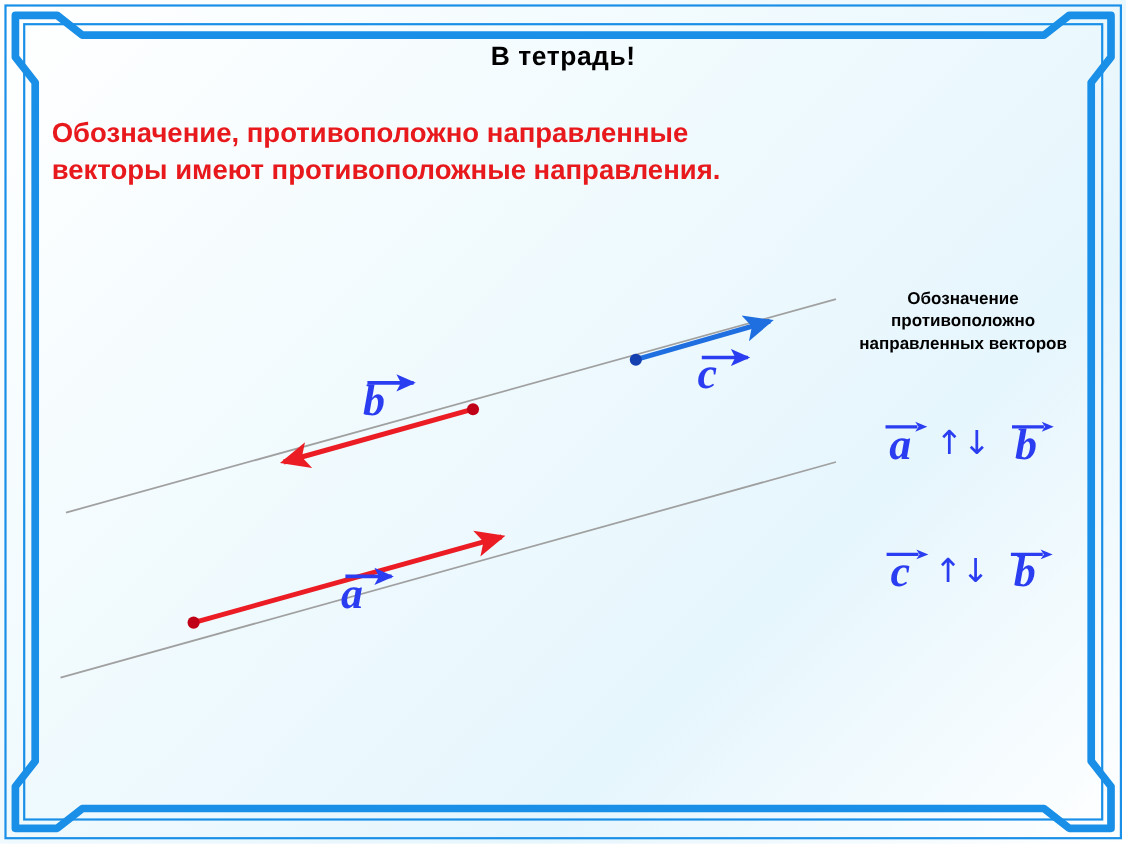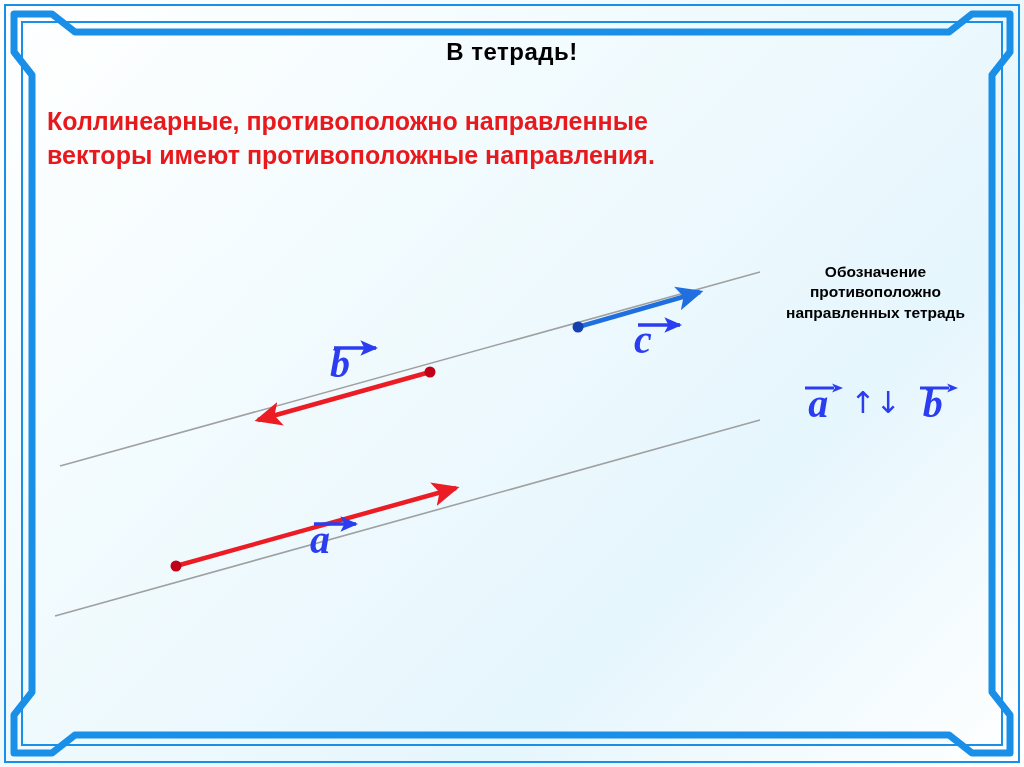--- a/index.html
+++ b/index.html
@@ -123,23 +123,23 @@
 
     <rect x="5" y="5" width="1014" height="757" fill="none" stroke="#1a8fe8" stroke-width="2"></rect>
 
     <rect x="22" y="22" width="980" height="723" fill="none" stroke="#1a8fe8" stroke-width="2"></rect>
 
     <path d="M 14 52 L 14 14 L 52 14 L 75 32 L 949 32 L 972 14 L 1010 14 L 1010 52 L 992 75 L 992 692 L 1010 715 L 1010 753 L 972 753 L 949 735 L 75 735 L 52 753 L 14 753 L 14 715 L 32 692 L 32 75 Z" fill="none" stroke="#1a8fe8" stroke-width="7" stroke-linejoin="round"></path>
   </svg>
 
   <div id="title">В тетрадь!</div>
 
-  <div id="statement">Коллинеарные, противоположно направленные векторы имеют противоположные направления.</div>
-
-  <div id="notation-title">Обозначение противоположно направленных тетрадь</div>
+  <div id="statement">Обозначение, противоположно направленные векторы имеют противоположные направления.</div>
+
+  <div id="notation-title">Обозначение противоположно направленных векторов</div>
 
   <svg id="diagram" viewBox="0 0 1024 767">
     <defs>
       <marker id="arrowRed" markerWidth="7" markerHeight="7" refX="5.2" refY="3.1" orient="auto" markerUnits="strokeWidth">
         <path d="M0,0.4 L6,3.1 L0,5.8 L1.4,3.1 Z" fill="#ec1c24"></path>
       </marker>
       <marker id="arrowBlue" markerWidth="7" markerHeight="7" refX="5.2" refY="3.1" orient="auto" markerUnits="strokeWidth">
         <path d="M0,0.4 L6,3.1 L0,5.8 L1.4,3.1 Z" fill="#1f6fe0"></path>
       </marker>
     </defs>
@@ -185,14 +185,31 @@
     <span class="arrows-glyph">↑↓</span>
     <span class="vec">
       <svg class="bar" viewBox="0 0 40 11" preserveAspectRatio="none">
         <line x1="1" y1="6" x2="30" y2="6" stroke="#2b3df0" stroke-width="3"></line>
         <path d="M28,1.5 L39,6 L28,10.5 L31,6 Z" fill="#2b3df0"></path>
       </svg>
       <span>b</span>
     </span>
   </div>
 
+  <div class="notation-row" id="notation-row-2">
+    <span class="vec">
+      <svg class="bar" viewBox="0 0 40 11" preserveAspectRatio="none">
+        <line x1="1" y1="6" x2="30" y2="6" stroke="#2b3df0" stroke-width="3"></line>
+        <path d="M28,1.5 L39,6 L28,10.5 L31,6 Z" fill="#2b3df0"></path>
+      </svg>
+      <span>c</span>
+    </span>
+    <span class="arrows-glyph">↑↓</span>
+    <span class="vec">
+      <svg class="bar" viewBox="0 0 40 11" preserveAspectRatio="none">
+        <line x1="1" y1="6" x2="30" y2="6" stroke="#2b3df0" stroke-width="3"></line>
+        <path d="M28,1.5 L39,6 L28,10.5 L31,6 Z" fill="#2b3df0"></path>
+      </svg>
+      <span>b</span>
+    </span>
+  </div>
 
 </div>
 
 </body></html>

